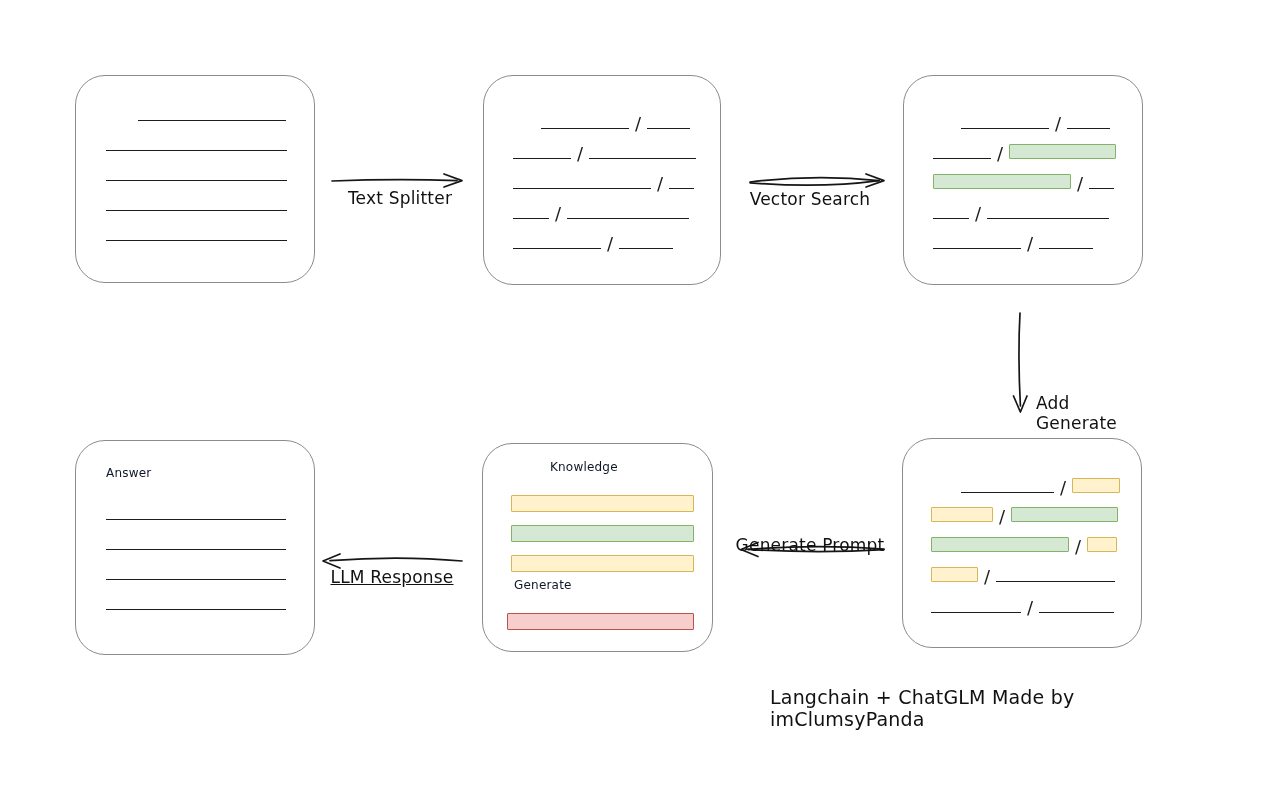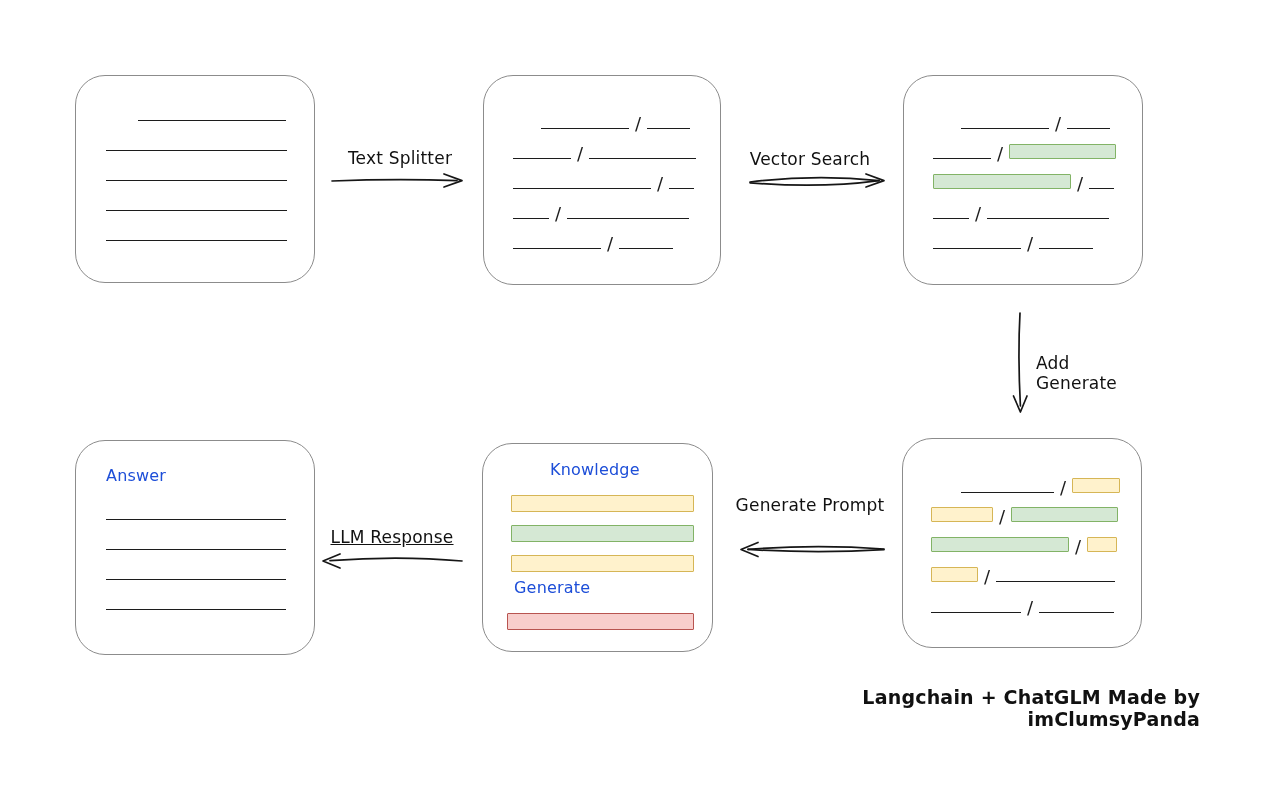--- a/index.html
+++ b/index.html
@@ -54,37 +54,37 @@
   }
   .bar.green  { background: #d5e8d4; border: 1.6px solid #82b366; }
   .bar.yellow { background: #fff2cc; border: 1.6px solid #d6b656; }
   .bar.red    { background: #f8cecc; border: 1.6px solid #b85450; }
   .arrow-label {
     position: absolute;
     font-size: 17px;
     letter-spacing: 0.2px;
     color: #111111;
     text-align: center;
+    margin-top: 40px;
   }
   .box-title {
     position: absolute;
-    font-size: 16px;
+    font-size: 12px;
     letter-spacing: 0.2px;
-    color: #1d4ed8;
+    color: #0f172a;
   }
   #caption {
     position: absolute;
     left: 770px;
     top: 686px;
     width: 430px;
     font-size: 19px;
     letter-spacing: 0.2px;
-    text-align: right;
+    text-align: left;
     color: #111111;
-    font-weight: bold;
   }
   #arrow-layer {
     position: absolute;
     left: 0; top: 0;
     width: 1262px; height: 792px;
     pointer-events: none;
   }
   #arrow-layer path, #arrow-layer polyline {
     fill: none;
     stroke: #161616;

